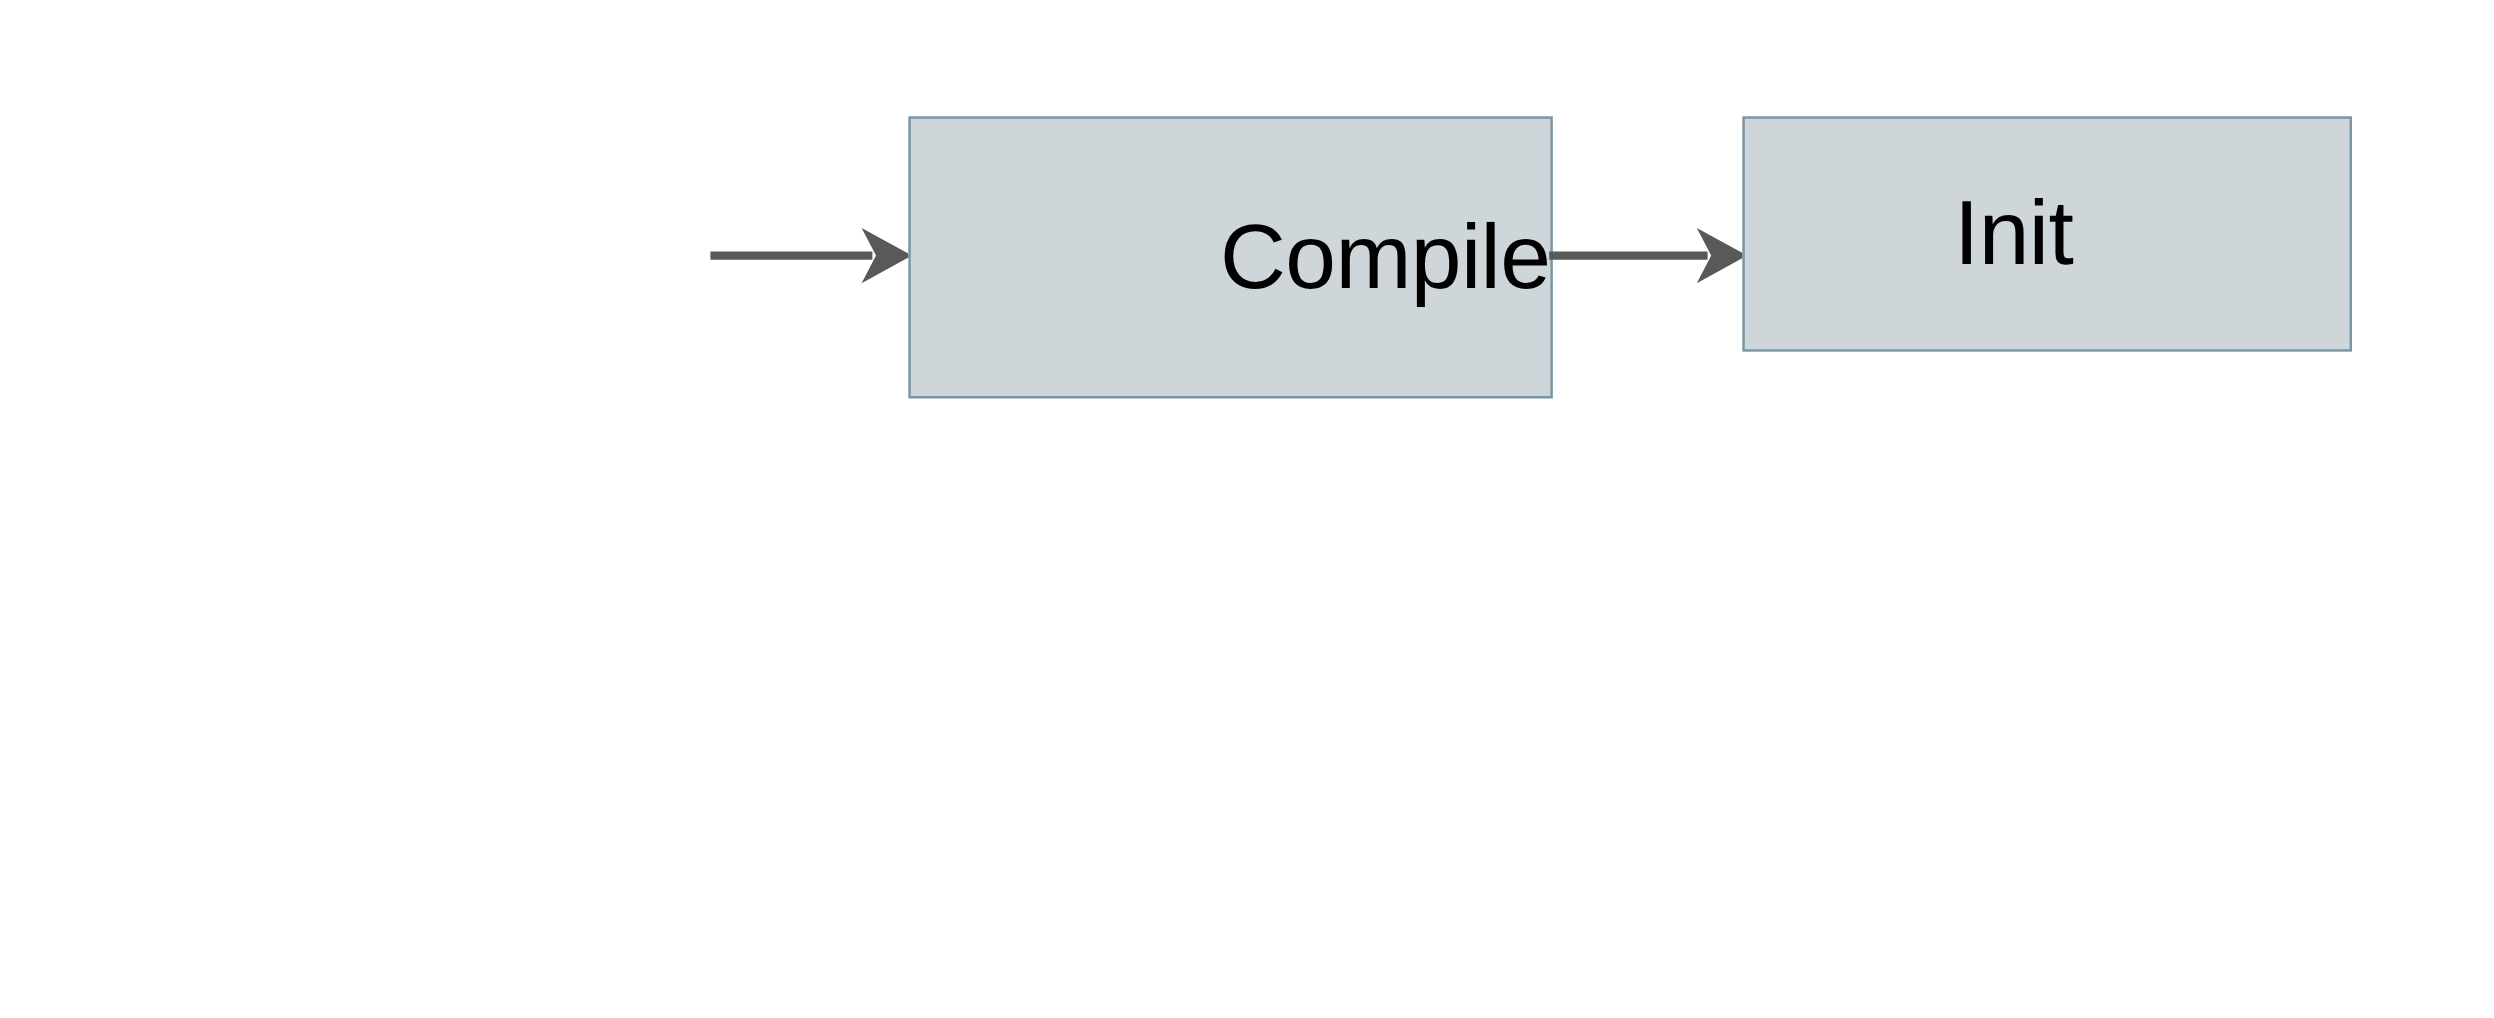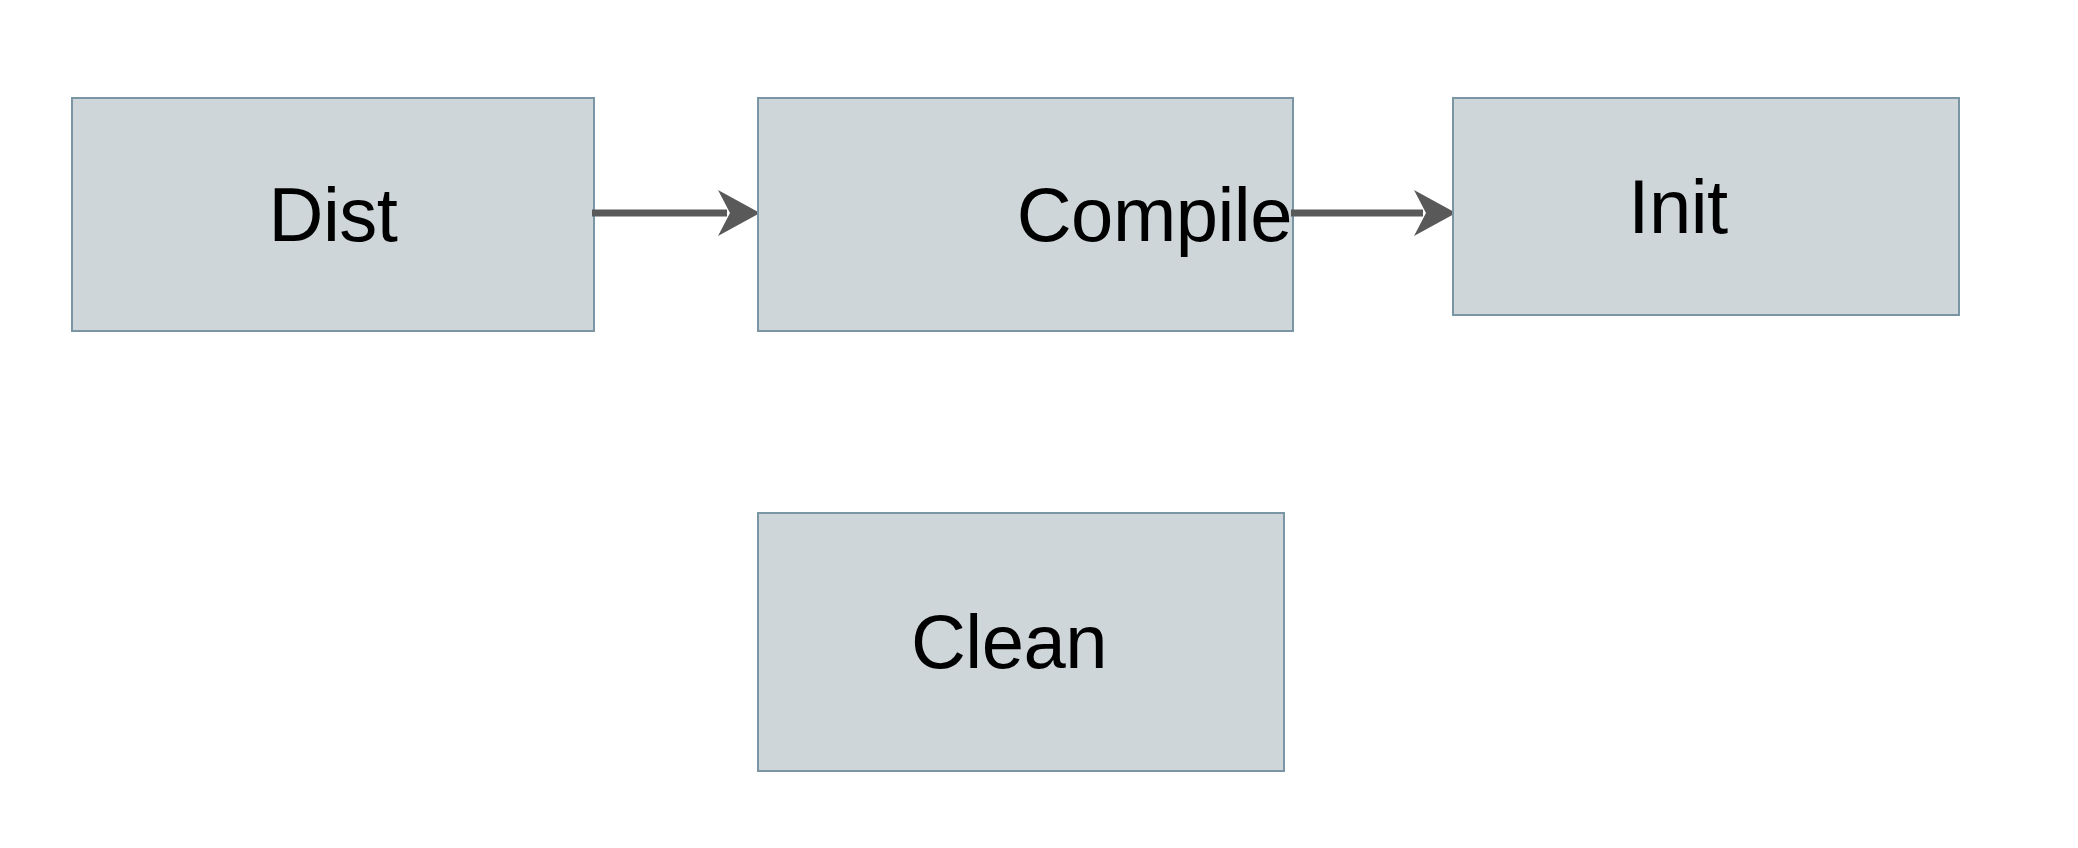--- a/index.html
+++ b/index.html
@@ -38,21 +38,21 @@
     user-select: none;
   }
   
   #node-dist {
     left: 71px;  top: 97px;  width: 524px; height: 235px;
   }
   #node-compile {
     left: 757px; top: 97px;  width: 537px; height: 235px; justify-content: flex-end;
   }
   #node-init {
-    left: 1452px; top: 97px; width: 508px; height: 219px; text-align: right;
+    left: 1452px; top: 97px; width: 508px; height: 196px; text-align: right;
   }
   #node-clean {
     left: 757px; top: 512px; width: 528px; height: 260px;
   }
   
   #node-init .node-label {
     transform: translateX(-28px);
   }
   #node-clean .node-label {
     transform: translateX(-12px);
@@ -67,23 +67,20 @@
   #edge-compile-init {
     left: 1289px; top: 180px; width: 172px; height: 70px;
   }
   .edge svg { display: block; overflow: visible; }
 </style>
 </head>
 <body>
 
 <div id="canvas">
 
-  <div class="node" id="node-dist">
-    <span class="node-label">Dist</span>
-  </div>
 
   <div class="edge" id="edge-dist-compile">
     <svg width="175" height="70" viewBox="0 0 175 70">
       <line x1="2" y1="33" x2="137" y2="33" stroke="#595959" stroke-width="7"></line>
       <polygon points="128,10 170,33 128,56 140,33" fill="#595959"></polygon>
     </svg>
   </div>
 
   <div class="node" id="node-compile">
     <span class="node-label">Compile</span>
@@ -93,17 +90,14 @@
     <svg width="172" height="70" viewBox="0 0 172 70">
       <line x1="2" y1="33" x2="134" y2="33" stroke="#595959" stroke-width="7"></line>
       <polygon points="125,10 167,33 125,56 137,33" fill="#595959"></polygon>
     </svg>
   </div>
 
   <div class="node" id="node-init">
     <span class="node-label">Init</span>
   </div>
 
-  <div class="node" id="node-clean">
-    <span class="node-label">Clean</span>
-  </div>
 
 </div>
 
 </body></html>

